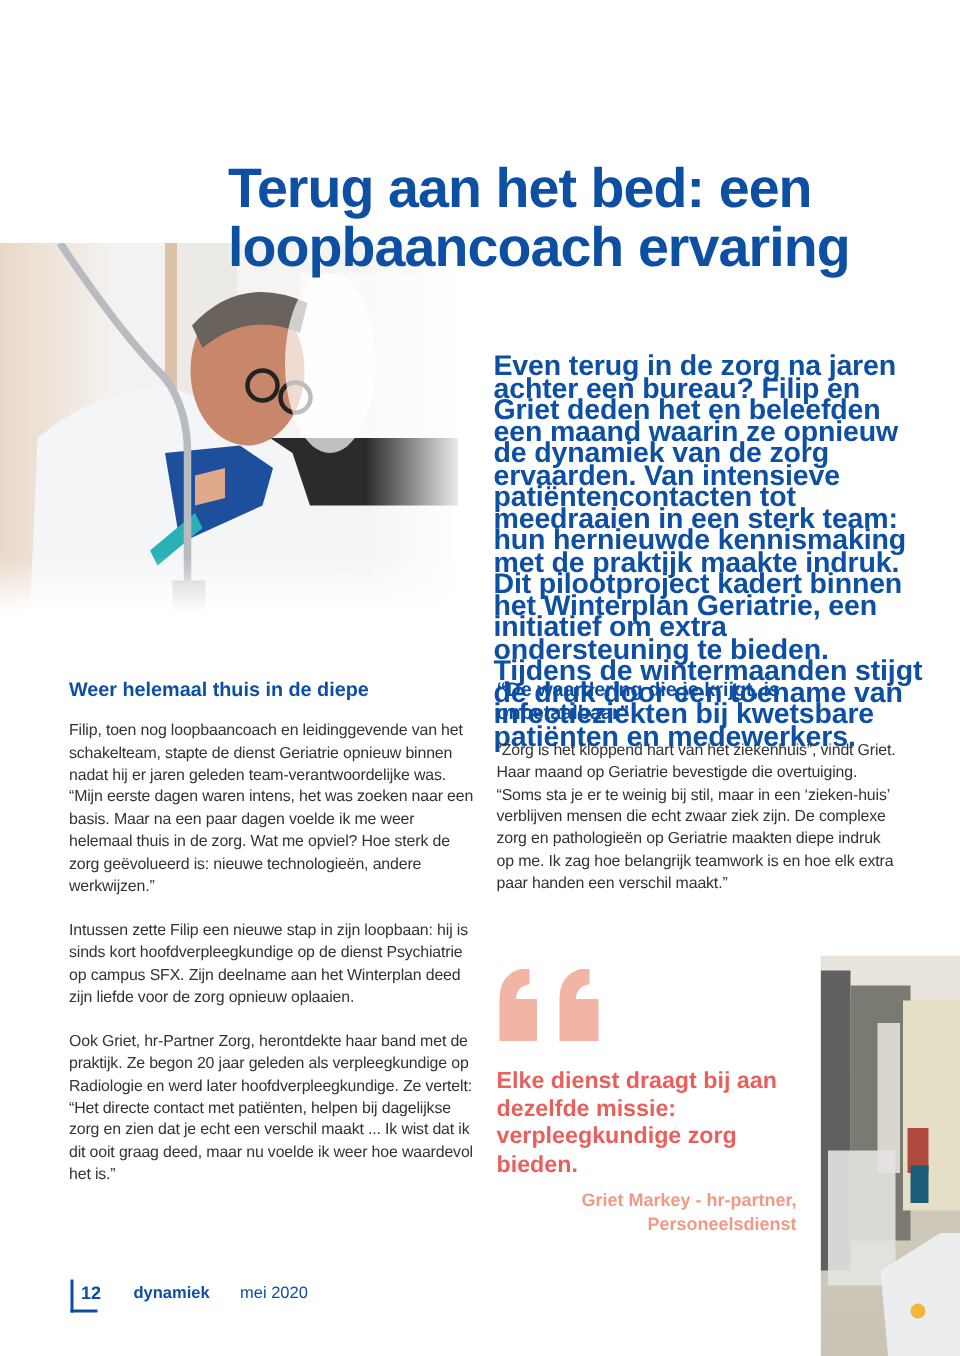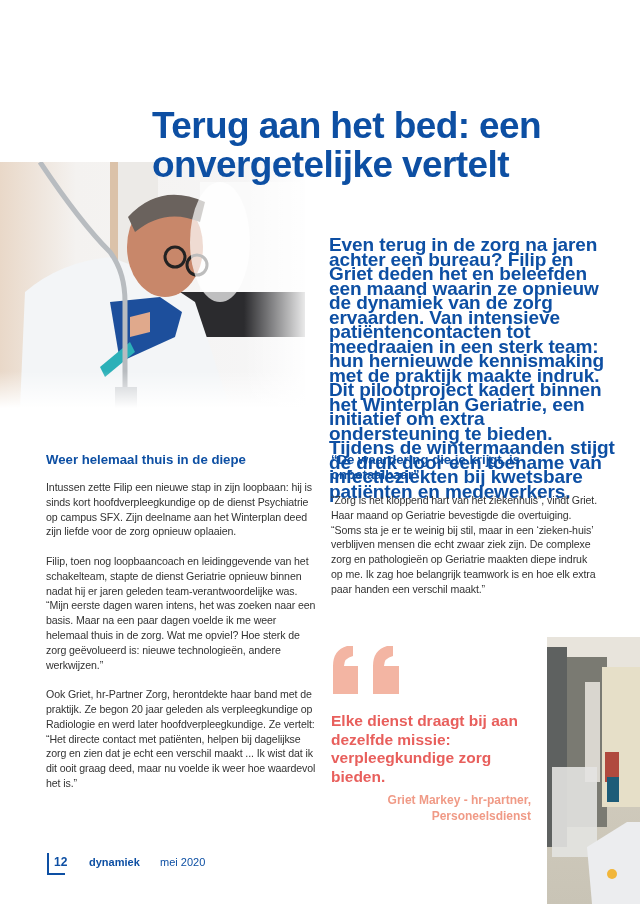--- a/index.html
+++ b/index.html
@@ -29,21 +29,21 @@
   .footer { position: absolute; left: 47px; top: 853px; height: 22px; }
   .page-num-bracket { position: absolute; left: 0; top: 0; width: 16px; height: 20px;
                       border-left: 2px solid #0d4fa3; border-bottom: 2px solid #0d4fa3; }
   .page-num { position: absolute; left: 7px; top: 2px; color: #0d4fa3; font-weight: bold; font-size: 12px; }
   .mag-name { position: absolute; left: 42px; top: 3px; color: #0d4fa3; font-weight: bold; font-size: 11px; white-space: nowrap; }
   .mag-date { position: absolute; left: 113px; top: 3px; color: #0d4fa3; font-size: 11px; white-space: nowrap; }
 </style>
 </head>
 <body>
 
-<h1 class="title">Terug aan het bed: een onvergetelijke vertelt</h1>
+<h1 class="title">Terug aan het bed: een loopbaancoach ervaring</h1>
 
 <div class="photo-top">
   <svg viewBox="0 0 305 246" preserveAspectRatio="none">
     <defs>
       <linearGradient id="bgL" x1="0" y1="0" x2="1" y2="0">
         <stop offset="0" stop-color="#e9d8c8"></stop>
         <stop offset="0.25" stop-color="#f4f2f0"></stop>
         <stop offset="1" stop-color="#f6f6f7"></stop>
       </linearGradient>
       <linearGradient id="fadeB" x1="0" y1="0" x2="0" y2="1">
@@ -73,22 +73,22 @@
     <ellipse cx="220" cy="80" rx="30" ry="60" fill="#ffffff" opacity="0.7"></ellipse>
     <rect width="305" height="246" fill="url(#fadeB)"></rect>
     <rect width="305" height="246" fill="url(#fadeR)"></rect>
   </svg>
 </div>
 
 <p class="intro">Even terug in de zorg na jaren achter een bureau? Filip en Griet deden het en beleefden een maand waarin ze opnieuw de dynamiek van de zorg ervaarden. Van intensieve patiëntencontacten tot meedraaien in een sterk team: hun hernieuwde kennismaking met de praktijk maakte indruk. Dit pilootproject kadert binnen het Winterplan Geriatrie, een initiatief om extra ondersteuning te bieden. Tijdens de wintermaanden stijgt de druk door een toename van infectieziekten bij kwetsbare patiënten en medewerkers.</p>
 
 <h2 class="h2 left">Weer helemaal thuis in de diepe</h2>
 <div class="body-text left">
+  <p>Filip, toen nog loopbaancoach en leidinggevende van het schakelteam, stapte de dienst Geriatrie opnieuw binnen nadat hij er jaren geleden team-verantwoordelijke was. “Mijn eerste dagen waren intens, het was zoeken naar een basis. Maar na een paar dagen voelde ik me weer helemaal thuis in de zorg. Wat me opviel? Hoe sterk de zorg geëvolueerd is: nieuwe technologieën, andere werkwijzen.”</p>
   <p>Intussen zette Filip een nieuwe stap in zijn loopbaan: hij is sinds kort hoofdverpleegkundige op de dienst Psychiatrie op campus SFX. Zijn deelname aan het Winterplan deed zijn liefde voor de zorg opnieuw oplaaien.</p>
-  <p>Filip, toen nog loopbaancoach en leidinggevende van het schakelteam, stapte de dienst Geriatrie opnieuw binnen nadat hij er jaren geleden team-verantwoordelijke was. “Mijn eerste dagen waren intens, het was zoeken naar een basis. Maar na een paar dagen voelde ik me weer helemaal thuis in de zorg. Wat me opviel? Hoe sterk de zorg geëvolueerd is: nieuwe technologieën, andere werkwijzen.”</p>
   <p>Ook Griet, hr-Partner Zorg, herontdekte haar band met de praktijk. Ze begon 20 jaar geleden als verpleegkundige op Radiologie en werd later hoofdverpleegkundige. Ze vertelt: “Het directe contact met patiënten, helpen bij dagelijkse zorg en zien dat je echt een verschil maakt ... Ik wist dat ik dit ooit graag deed, maar nu voelde ik weer hoe waardevol het is.”</p>
 </div>
 
 <h2 class="h2 right">“De waardering die je krijgt, is onbetaalbaar”</h2>
 <div class="body-text right">
   <p>“Zorg is het kloppend hart van het ziekenhuis”, vindt Griet. Haar maand op Geriatrie bevestigde die overtuiging. “Soms sta je er te weinig bij stil, maar in een ‘zieken-huis’ verblijven mensen die echt zwaar ziek zijn. De complexe zorg en pathologieën op Geriatrie maakten diepe indruk op me. Ik zag hoe belangrijk teamwork is en hoe elk extra paar handen een verschil maakt.”</p>
 </div>
 
 <div class="quote-mark">
   <svg viewBox="0 0 72 50" width="72" height="50">

